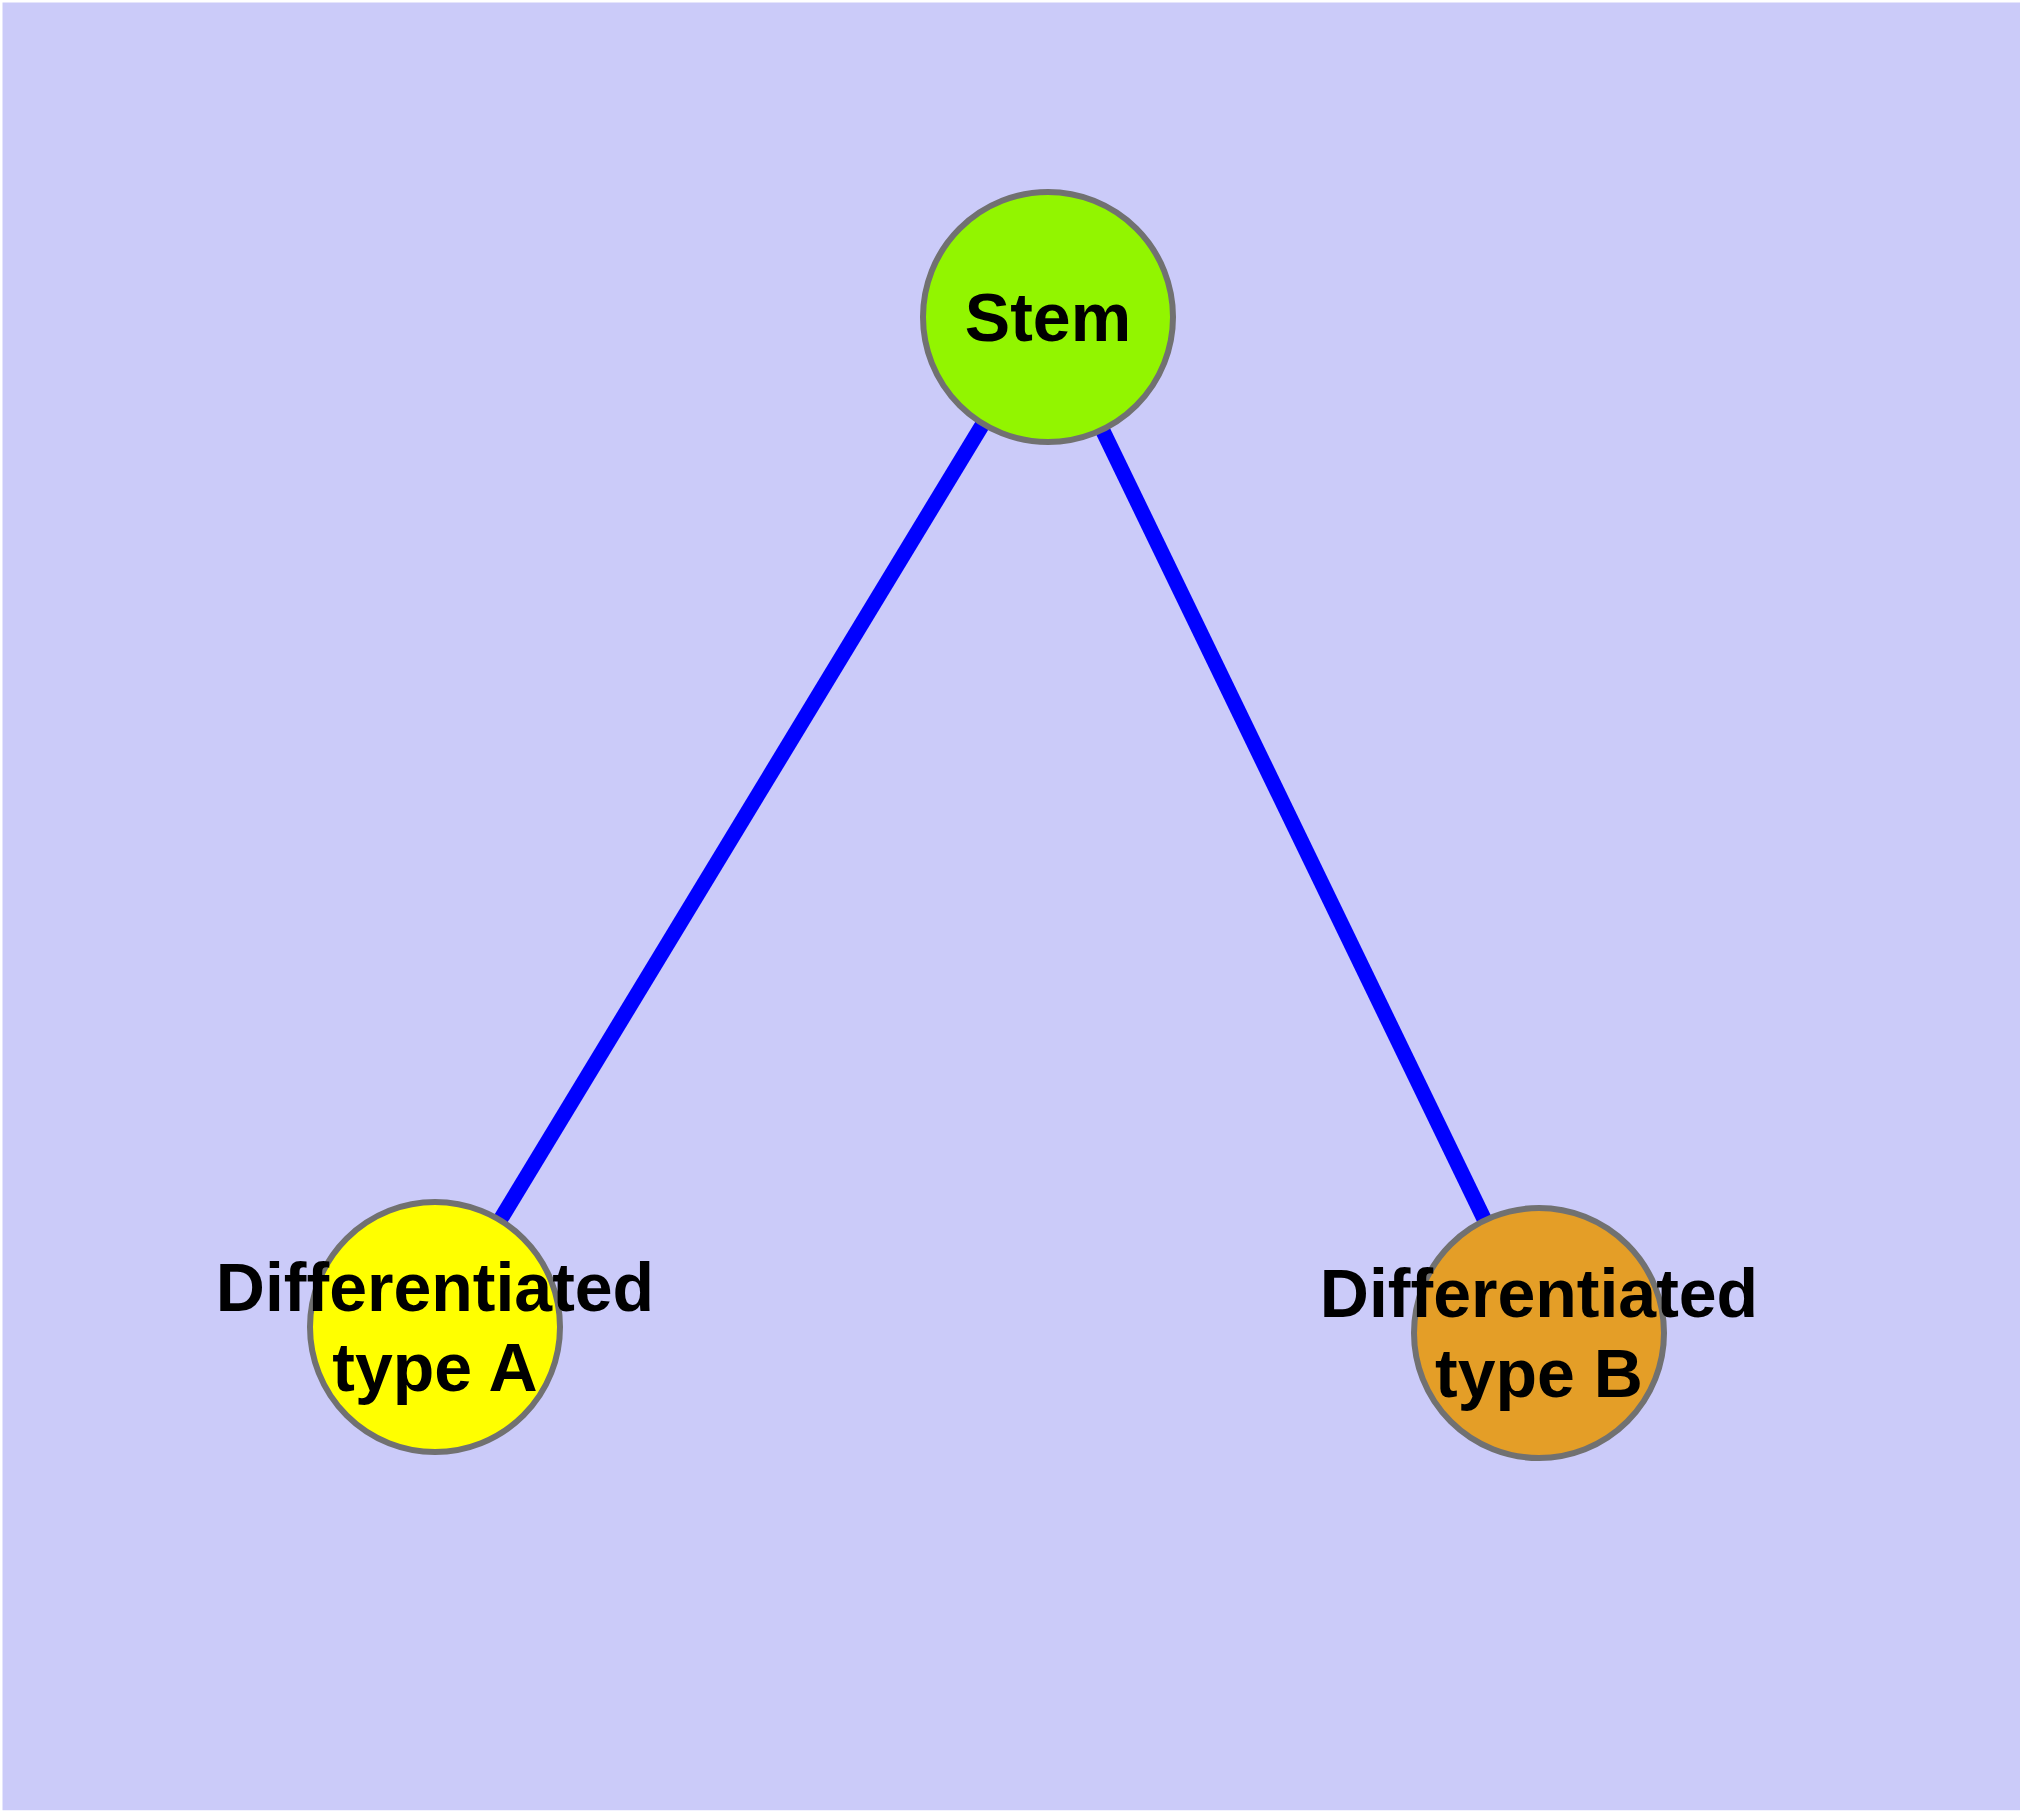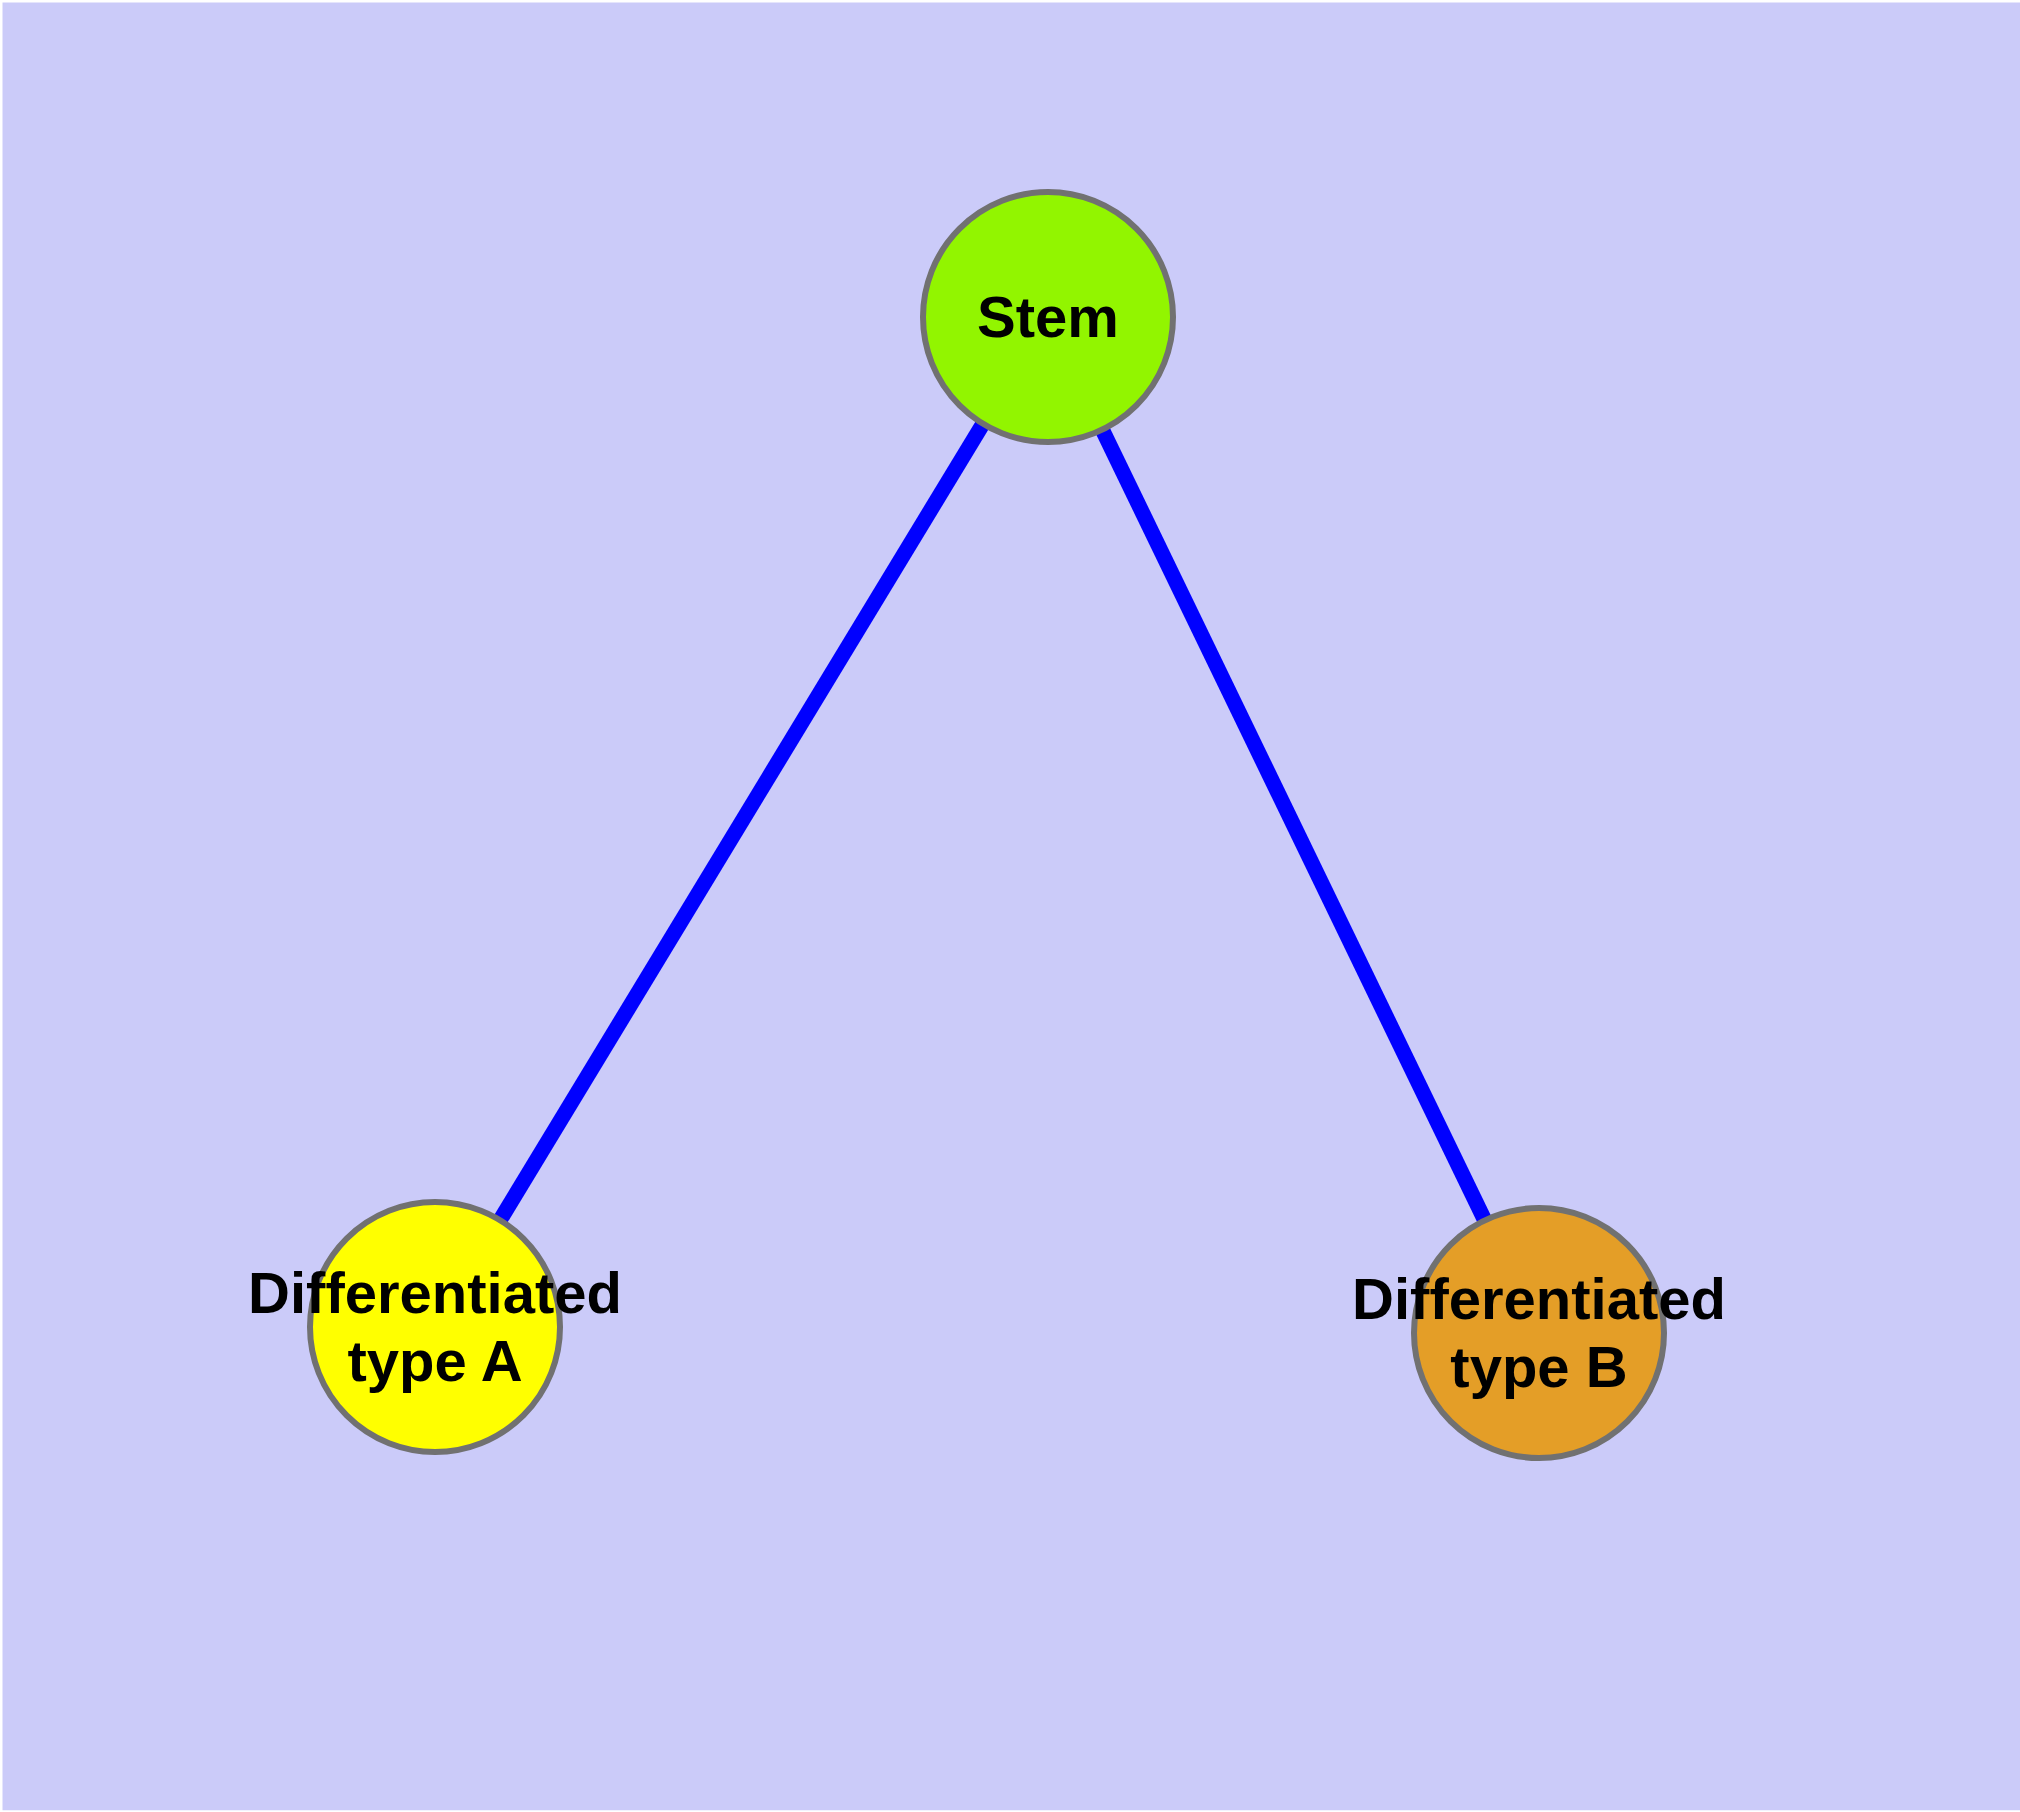--- a/index.html
+++ b/index.html
@@ -32,21 +32,21 @@
     position: absolute;
     box-sizing: border-box;
     border-radius: 50%;
     border: 6px solid #717171;
   }
   .node-label {
     position: absolute;
     transform: translate(-50%, -50%);
     color: #000000;
     font-weight: bold;
-    font-size: 58px;
+    font-size: 68px;
     line-height: 1.18;
     text-align: center;
     white-space: pre-line;
     pointer-events: none;
   }
 </style>
 </head>
 <body>
 
 <div class="stage" style="background: rgb(203, 203, 249);">

